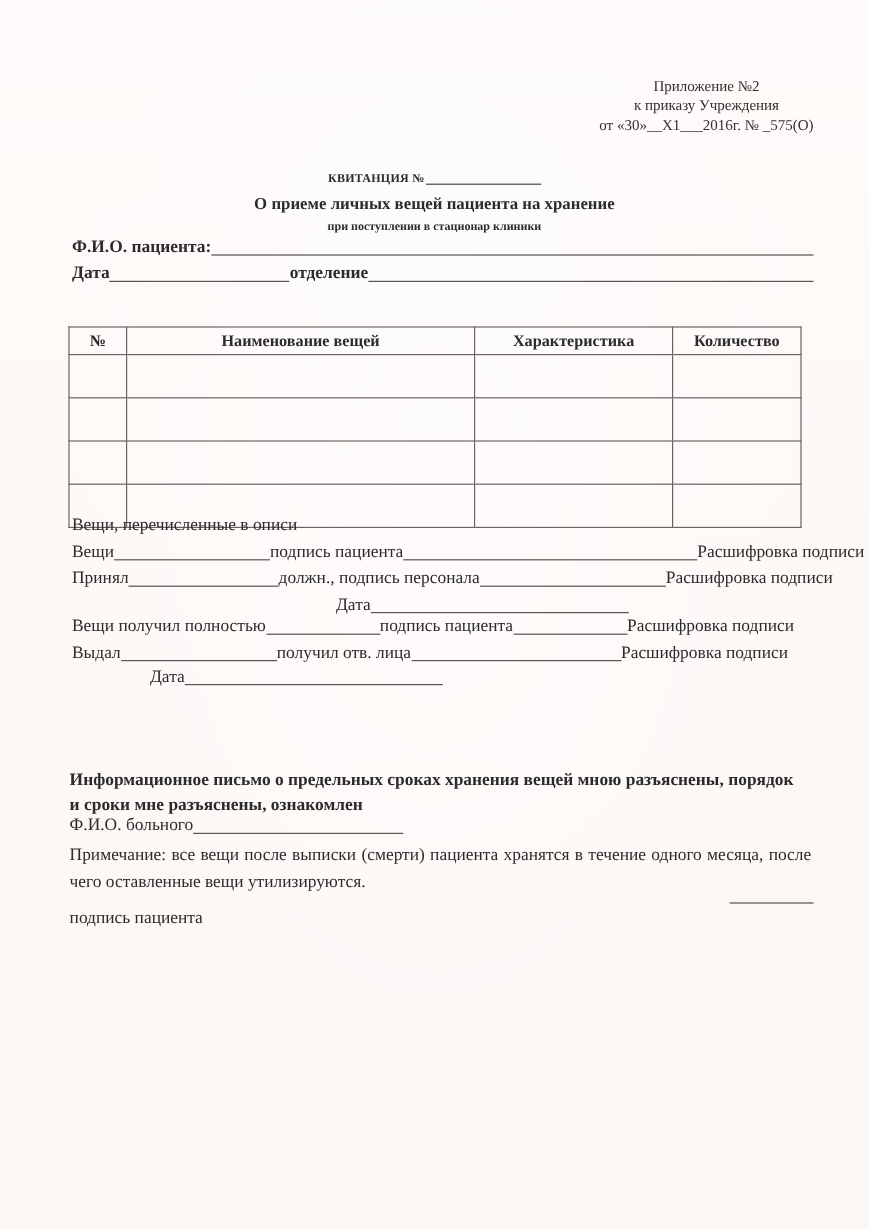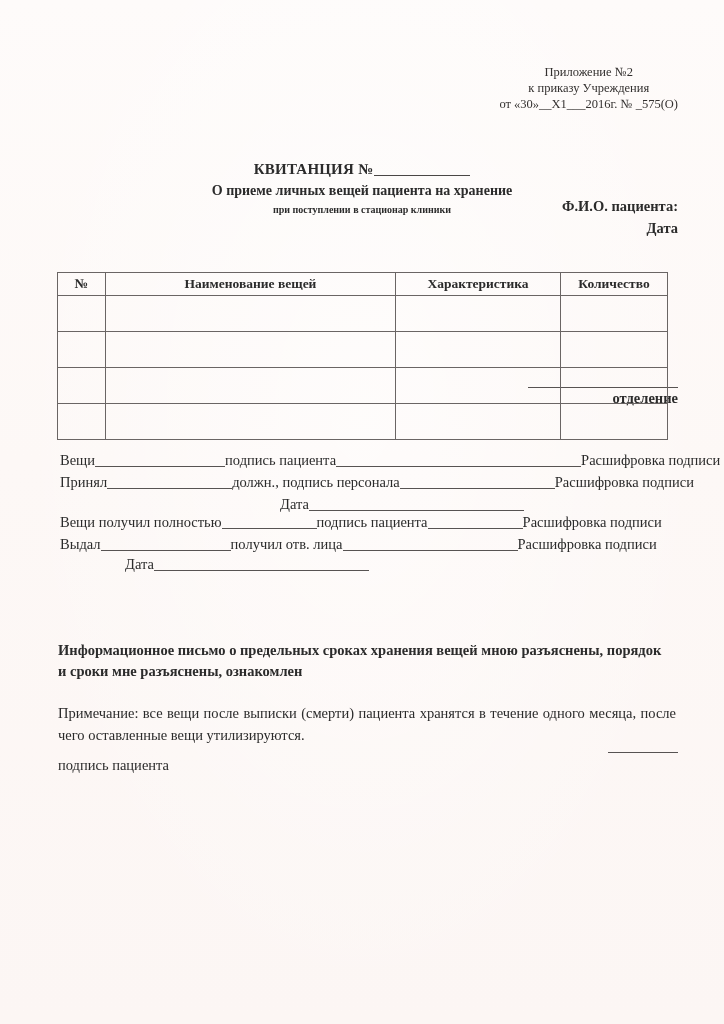--- a/index.html
+++ b/index.html
@@ -48,24 +48,23 @@
   
   .title-block {
     position: absolute;
     top: 140px;
     left: 0;
     right: 0;
     text-align: center;
   }
   .title-main {
     font-weight: bold;
-    font-size: 15px;
+    font-size: 10px;
     letter-spacing: 0.2px;
     line-height: 19px;
-    margin-top: 20px;
   }
   .title-main .blank-line {
     display: inline-block;
     width: 96px;
     border-bottom: 1.4px solid #4a4746;
     vertical-align: -2px;
     margin-left: 1px;
   }
   .title-sub {
     font-weight: bold;
@@ -81,21 +80,20 @@
 
   
   .field-row {
     position: absolute;
     left: 60px;
     right: 46px;
     font-size: 14.5px;
     display: flex;
     align-items: flex-end;
     white-space: nowrap;
-    flex-direction: column;
   }
   .field-row.fio  { top: 198px; }
   .field-row.data { top: 220px; }
 
   .field-label {
     font-weight: bold;
     font-size: 14.5px;
   }
   .rule {
     border-bottom: 1.3px solid #575352;
@@ -276,20 +274,23 @@
       </tr>
       <tr>
         <td></td>
         <td></td>
         <td></td>
         <td></td>
       </tr>
     </tbody>
   </table>
 
+  <div class="sig sig-1">
+    <span class="txt">Вещи,  перечисленные в описи</span>
+  </div>
 
   <div class="sig sig-2">
     <span class="txt">Вещи</span>
     <span class="rule w130"></span>
     <span class="txt">подпись пациента</span>
     <span class="rule w245"></span>
     <span class="txt">Расшифровка подписи</span>
   </div>
 
   <div class="sig sig-3">
@@ -328,16 +329,20 @@
 
   <div class="notice">
     <div class="notice-bold">Информационное письмо о предельных сроках хранения вещей мною разъяснены, порядок</div>
     <div class="notice-line2">
       <span>и сроки мне разъяснены, ознакомлен</span>
       <span class="rule w70"></span>
       <span class="plain">подпись пациента</span>
     </div>
   </div>
 
+  <div class="fio-bolnogo">
+    <span>Ф.И.О. больного</span>
+    <span class="rule w175"></span>
+  </div>
 
   <div class="remark">Примечание: все вещи после выписки (смерти) пациента хранятся в течение одного месяца, после чего оставленные вещи утилизируются.</div>
 
 </div>
 
 </body></html>

